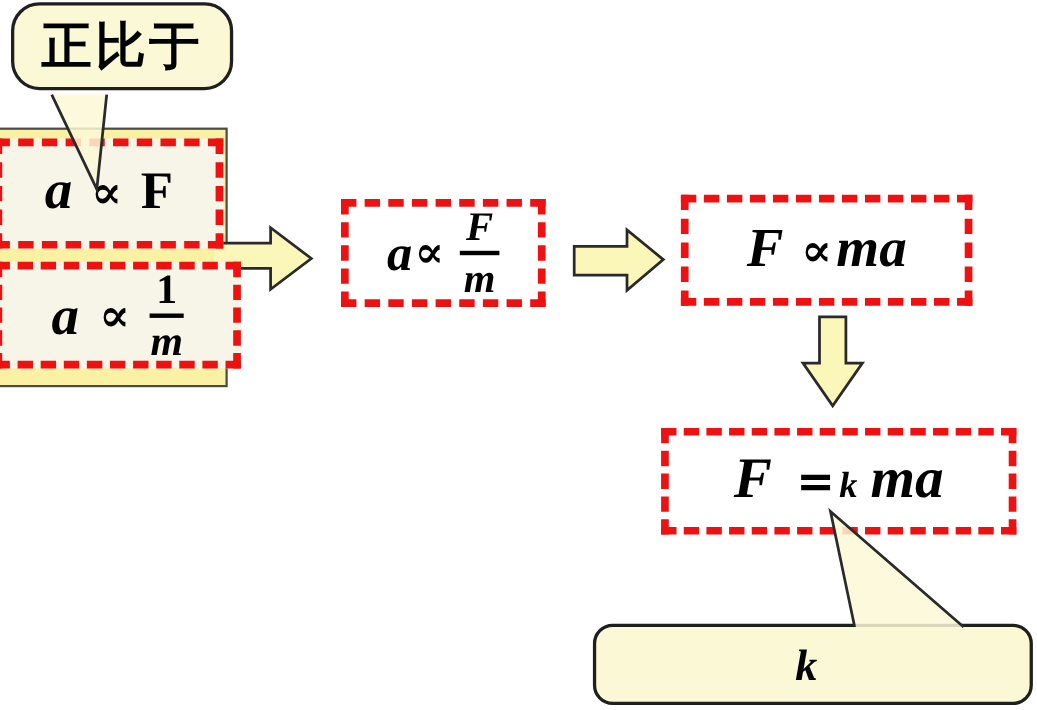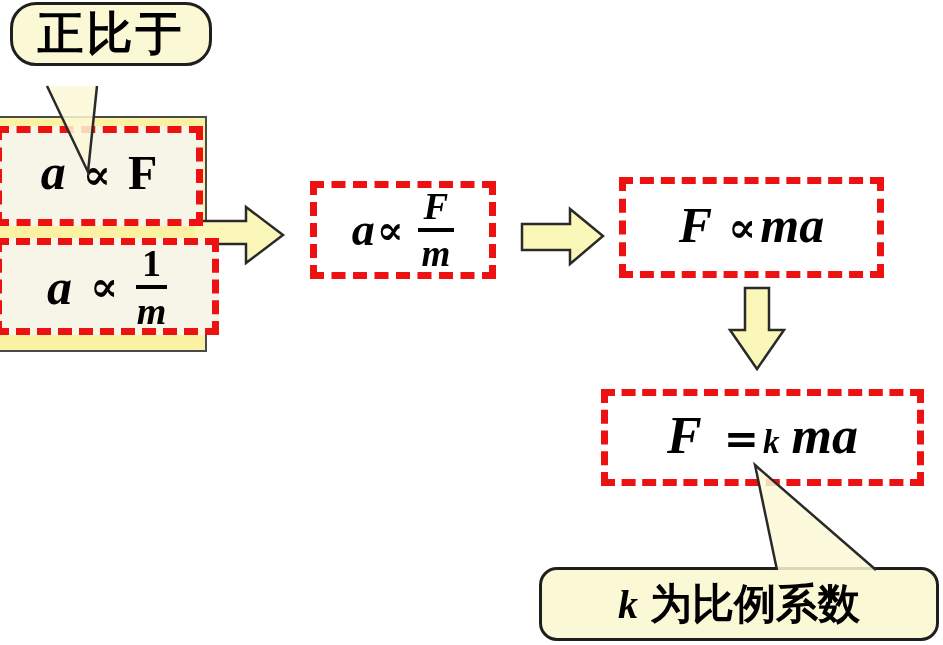--- a/index.html
+++ b/index.html
@@ -51,21 +51,21 @@
   .frac .num{padding:0 6px 3px;border-bottom:4px solid #000;}
   .frac .den{padding-top:3px;}
   .box-a-1m .frac{font-size:38px;}
   .box-a-fm .frac{font-size:37px;}
   
   .callout{
     position:absolute;background:#FBF8D6;border:3px solid #1f1f1f;box-sizing:border-box;
     display:flex;align-items:center;justify-content:center;z-index:4;
     font-weight:bold;white-space:nowrap;
   }
-  .callout-top{left:10px;top:2px;width:202px;height:64px;border-radius:26px;font-size:46px;letter-spacing:3px;}
+  .callout-top{left:10px;top:2px;width:202px;height:80px;border-radius:26px;font-size:46px;letter-spacing:3px;}
   .callout-bottom{left:539px;top:567px;width:400px;height:74px;border-radius:18px;font-size:42px;}
   .callout-bottom .kvar{font-size:40px;margin-right:12px;}
 </style>
 </head>
 <body>
 
 <div class="canvas">
 
   <div class="panel"></div>
 
@@ -116,16 +116,15 @@
     <path class="shape" fill-opacity="0.85" d="M47,86 L88,172 L97,86" fill="#FBF8D6"></path>
     <path class="shape" fill-opacity="0.85" d="M777,570 L755,465 L876,570" fill="#FBF8D6"></path>
   </svg>
 
   <div class="callout callout-top">
     <span>正比于</span>
   </div>
 
   <div class="callout callout-bottom">
     <span class="it kvar">k</span>
-    <span>为比例系数</span>
   </div>
 
 </div>
 
 </body></html>

